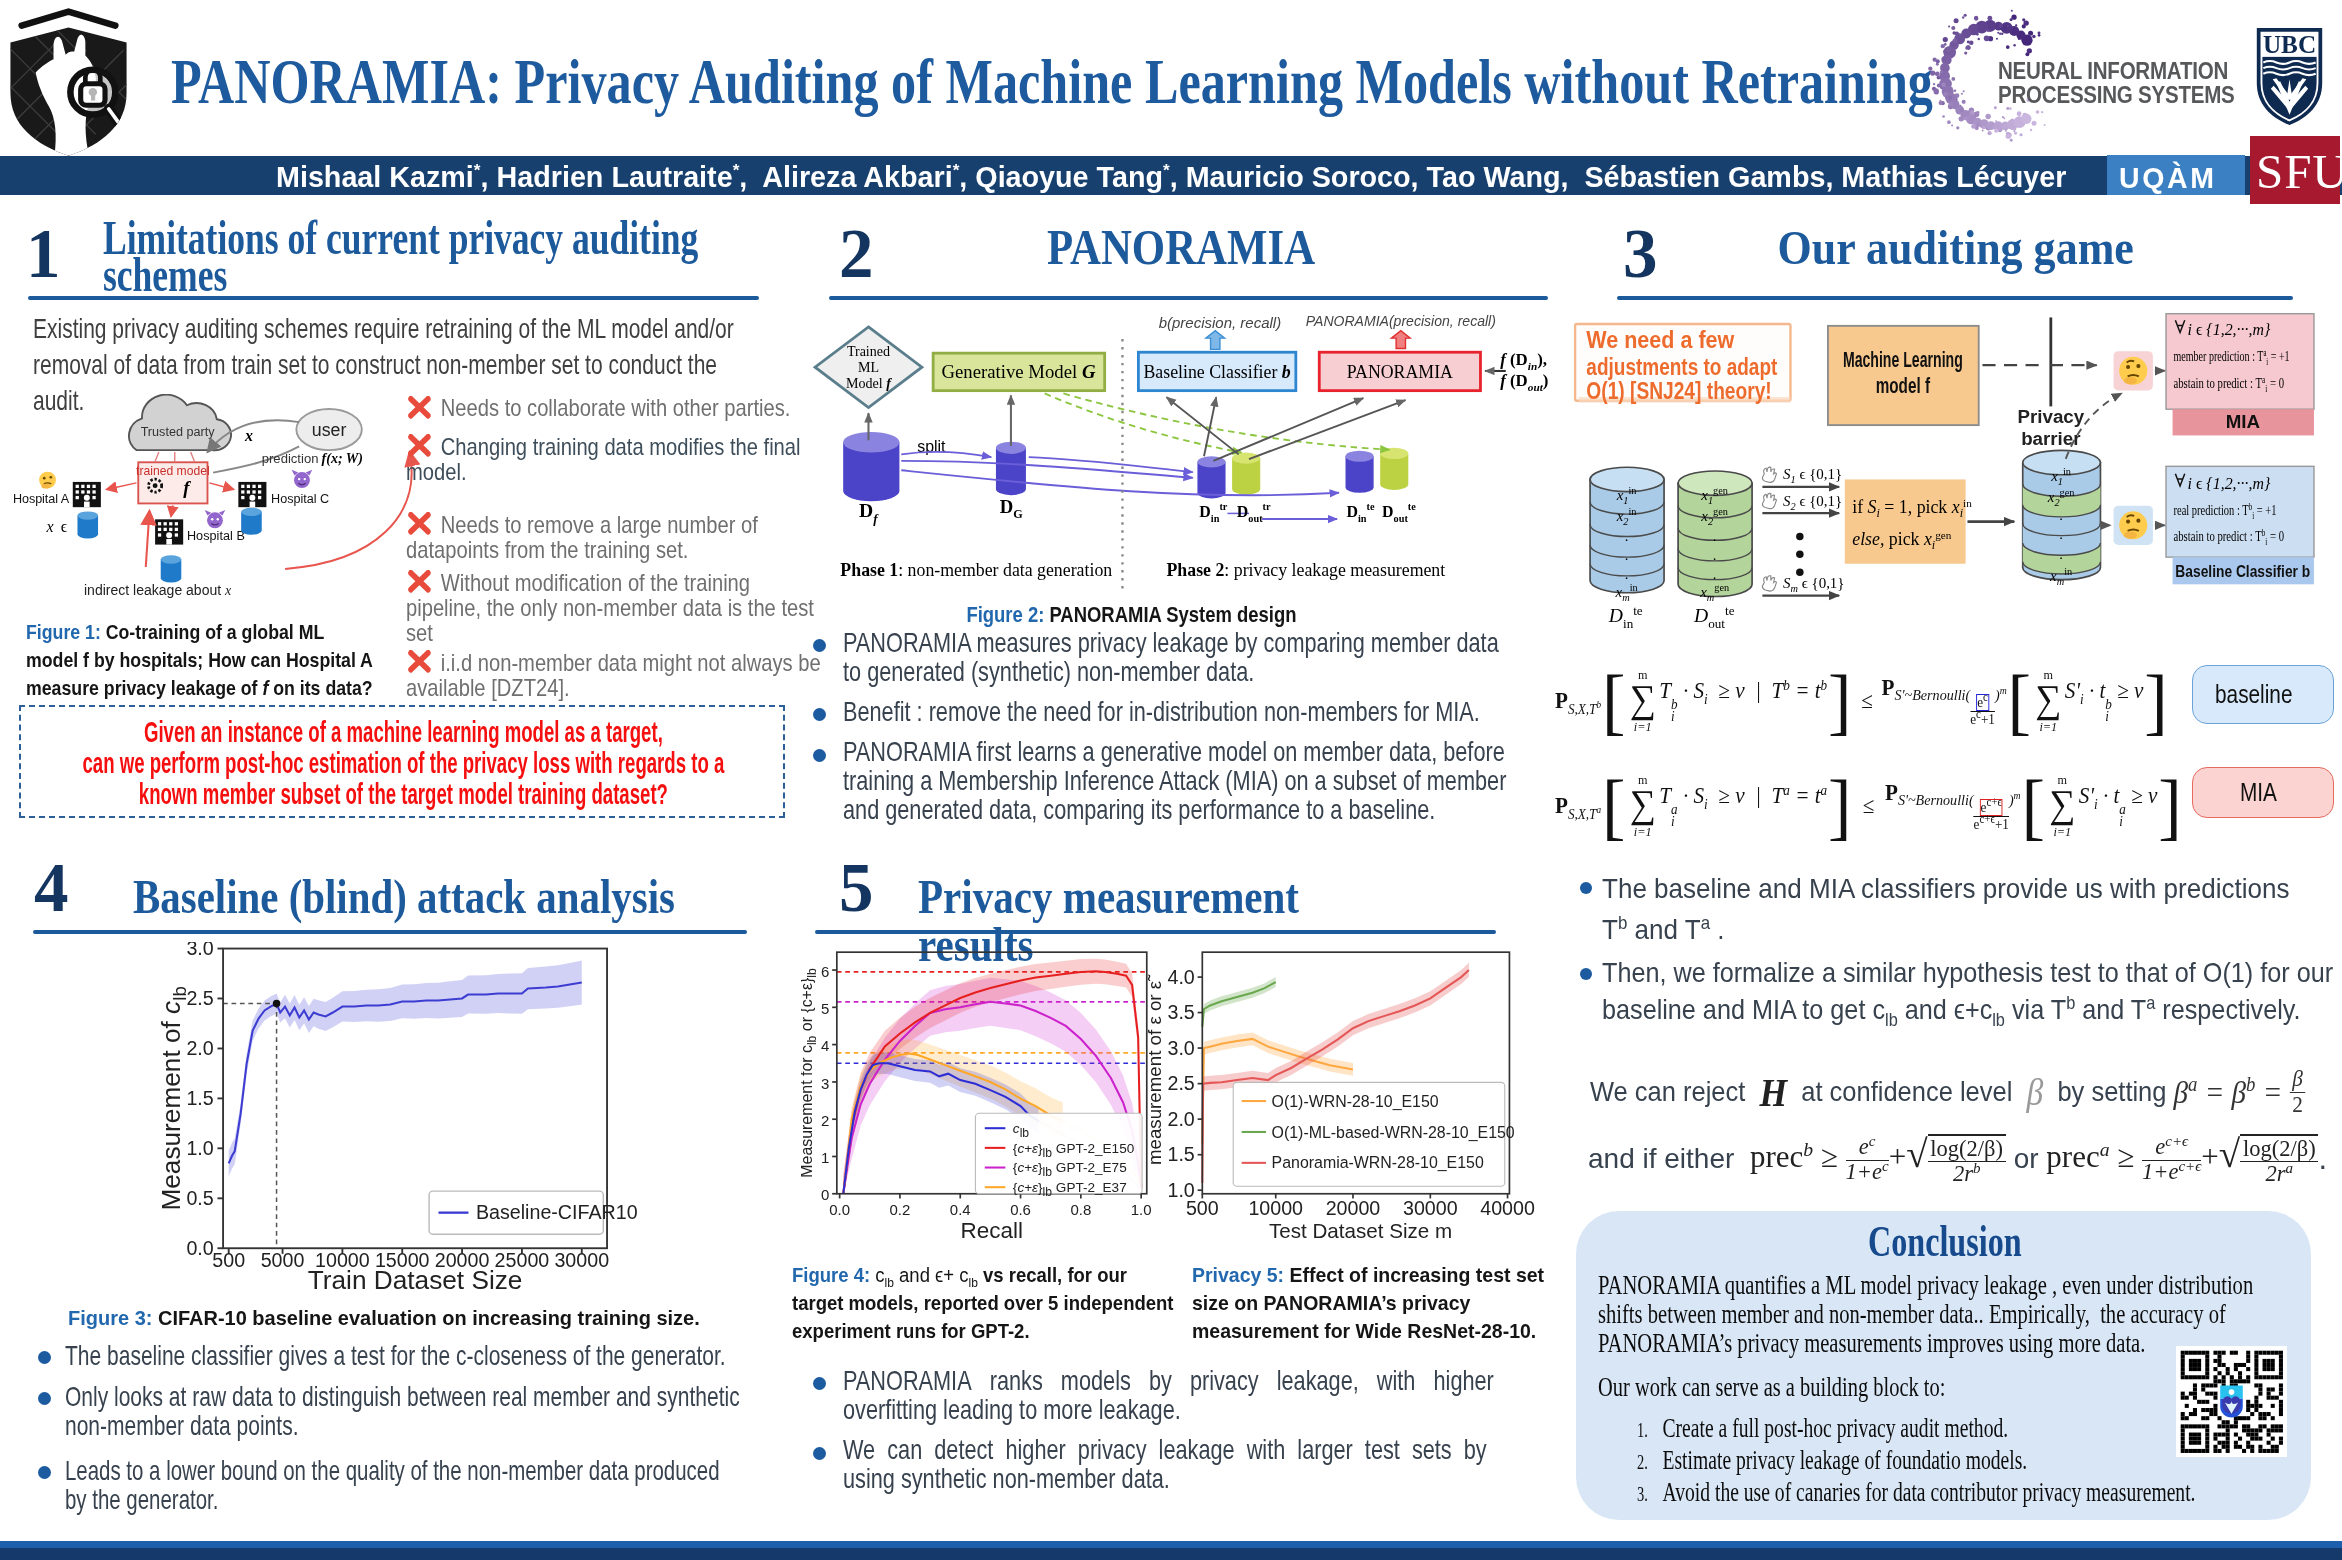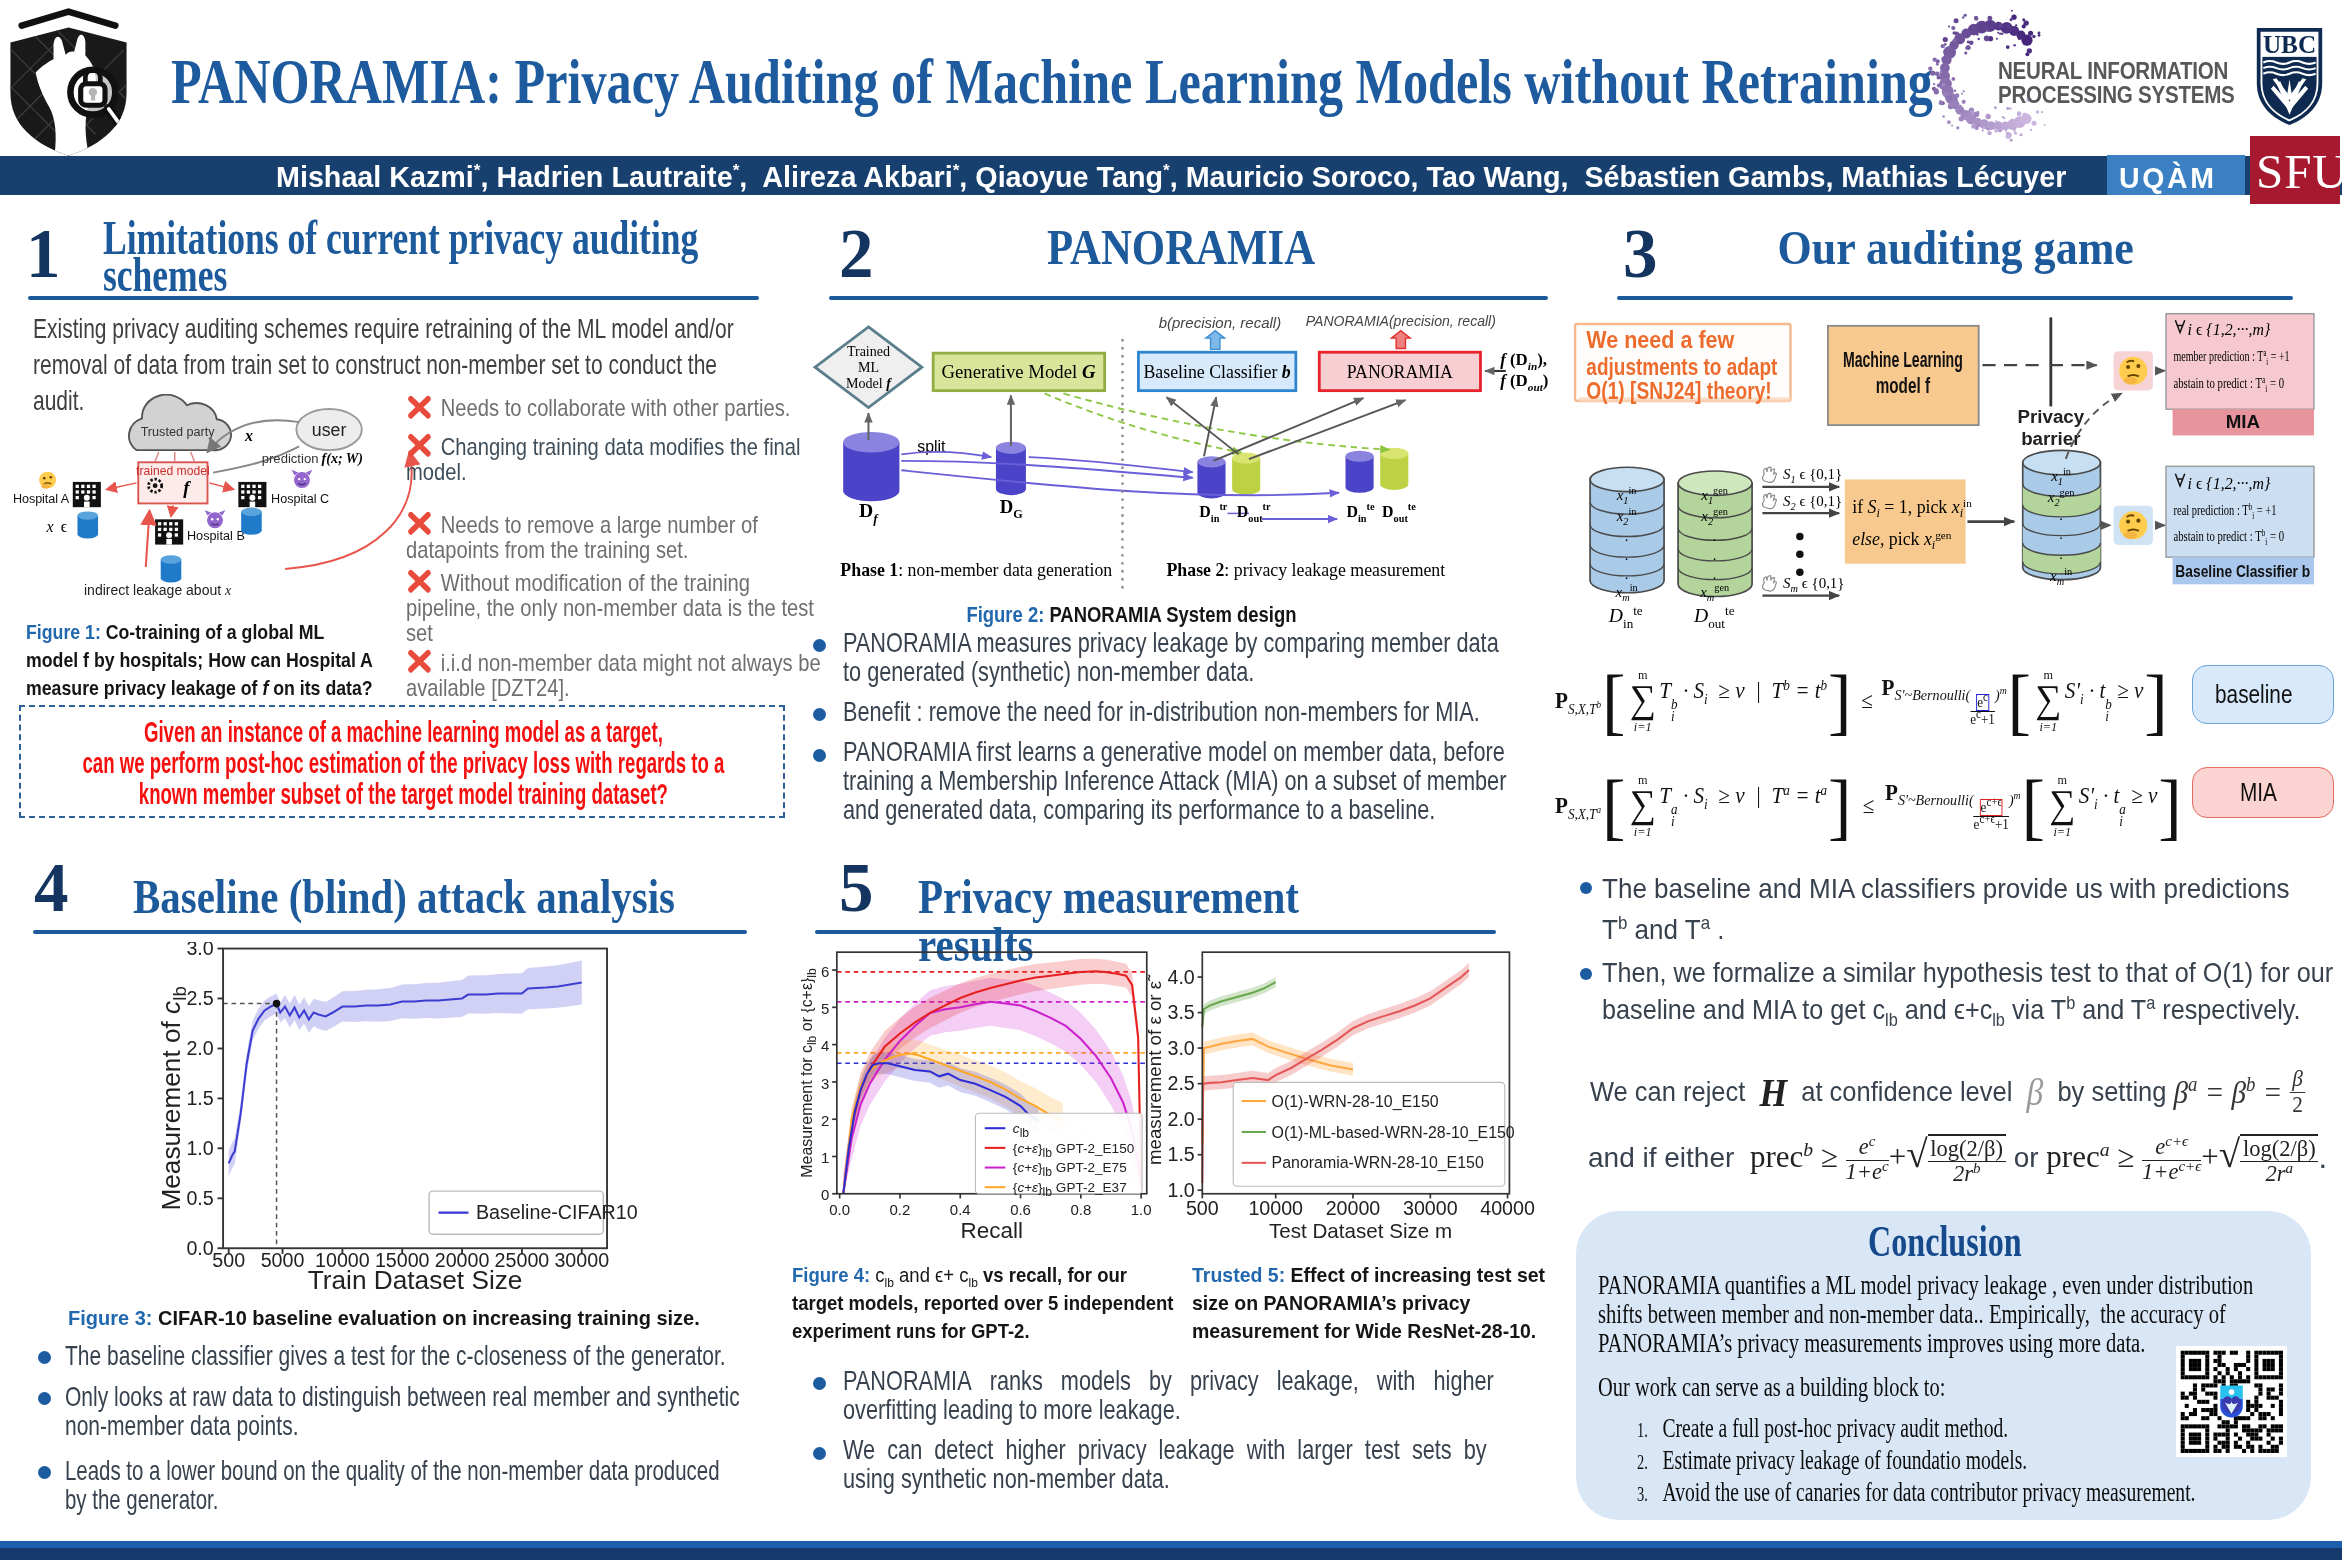--- a/index.html
+++ b/index.html
@@ -600,21 +600,21 @@
 <text x="-6" y="142.0" font-size="20" text-anchor="middle" fill="#222" transform="rotate(-90 -6 142.0)">measurement of ε or ε̃</text>
 <rect x="71" y="152" width="290" height="111" fill="#fff" fill-opacity="0.93" stroke="#bbb" stroke-width="1.2" rx="4"></rect>
 <path d="M80,172 h26" stroke="#ffa740" stroke-width="2.2"></path>
 <text x="112" y="178" font-size="17" fill="#222">O(1)-WRN-28-10_E150</text>
 <path d="M80,205 h26" stroke="#6aa84f" stroke-width="2.2"></path>
 <text x="112" y="211" font-size="17" fill="#222">O(1)-ML-based-WRN-28-10_E150</text>
 <path d="M80,238 h26" stroke="#e45756" stroke-width="2.2"></path>
 <text x="112" y="244" font-size="17" fill="#222">Panoramia-WRN-28-10_E150</text>
   </svg>
   <div class="abs cap cx" style="left:792px;top:1261px;width:525px;transform:scaleX(0.94);font-weight:normal"><span class="figlab" style="font-weight:bold">Figure 4:</span> c<sub style="font-size:65%">lb</sub> and ϵ+ c<sub style="font-size:65%">lb</sub> <b>vs recall, for our</b><br><b>target models, reported over 5 independent</b><br><b>experiment runs for GPT-2.</b></div>
-  <div class="abs cap cx" style="left:1192px;top:1261px;width:403px;transform:scaleX(0.99)"><span class="figlab">Trusted 5:</span> Effect of increasing test set<br>size on PANORAMIA’s privacy<br>measurement for Wide ResNet-28-10.</div>
+  <div class="abs cap cx" style="left:1192px;top:1261px;width:403px;transform:scaleX(0.99)"><span class="figlab">Privacy 5:</span> Effect of increasing test set<br>size on PANORAMIA’s privacy<br>measurement for Wide ResNet-28-10.</div>
   <div class="abs" style="left:806px;top:1353px">
     <div class="bdot" style="left:6.6px;top:24px"></div>
     <div class="abs blt cx" style="left:37px;top:13px;width:843px;transform:scaleX(0.775)">PANORAMIA&nbsp;&nbsp; ranks&nbsp;&nbsp; models&nbsp;&nbsp; by&nbsp;&nbsp; privacy&nbsp;&nbsp; leakage,&nbsp;&nbsp; with&nbsp;&nbsp; higher<br>overfitting leading to more leakage.</div>
     <div class="bdot" style="left:6.6px;top:94px"></div>
     <div class="abs blt cx" style="left:37px;top:82px;width:843px;transform:scaleX(0.775)">We&nbsp; can&nbsp; detect&nbsp; higher&nbsp; privacy&nbsp; leakage&nbsp; with&nbsp; larger&nbsp; test&nbsp; sets&nbsp; by<br>using synthetic non-member data.</div>
   </div>
 
   <div class="abs num" style="left:1623px;top:220px">3</div>
   <div class="abs shead cx" style="left:1715px;top:229px;width:525px;text-align:center;transform:scaleX(0.917)">Our auditing game</div>
   <div class="abs rule" style="left:1617px;top:296px;width:676px"></div>
@@ -816,21 +816,21 @@
     <div class="bdot" style="left:19.7px;top:117px;width:12px;height:12px"></div>
     <div class="abs blt cx" style="left:42px;top:103px;width:862px;line-height:37px;transform:scaleX(0.90)">Then, we formalize a similar hypothesis test to that of O(1) for our<br>baseline and MIA to get c<sub style="font-size:65%">lb</sub> and ϵ+c<sub style="font-size:65%">lb</sub> via T<sup style="font-size:65%">b</sup> and T<sup style="font-size:65%">a</sup> respectively.</div>
   </div>
 
   <div class="abs" style="left:1590px;top:1059px;width:721px;height:66px">
     <span class="cx" style="font-size:28px;color:#37424e;transform:scaleX(0.91);white-space:nowrap;display:inline-flex;align-items:center;height:66px">We can reject&nbsp;&nbsp;<span class="serif" style="font-size:39px;font-style:italic;font-weight:bold;color:#222">H</span>&nbsp;&nbsp;at confidence level&nbsp;&nbsp;<span class="serif" style="font-size:37px;font-style:italic;color:#999">β</span>&nbsp;&nbsp;by setting&nbsp;<span class="serif" style="font-size:32px;font-style:italic;color:#333">β<sup style="font-size:20.6px">a</sup>&nbsp;=&nbsp;β<sup style="font-size:20.6px">b</sup>&nbsp;=&nbsp;</span><span class="serif frac" style="font-size:23.4px;font-style:italic;color:#333;vertical-align:middle">
           <span>β</span>
           <span style="font-style:normal">2</span>
         </span></span>
   </div>
-  <div class="abs serif" style="left:1588px;top:1121px;width:750px;height:75px;display:flex;align-items:center">
+  <div class="abs serif" style="left:1588px;top:1121px;width:750px;height:75px;display:flex;">
     <span style="font-size:28px;color:#37424e;font-family:'Liberation Sans',sans-serif;display:inline-flex;align-items:center;white-space:nowrap;transform:scaleX(1.0);transform-origin:0 0">and if either&nbsp;&nbsp;<span class="serif" style="font-size:31px;color:#222">prec<sup style="font-size:19.7px;font-style:italic">b</sup> ≥ <span class="frac" style="font-size:22.5px;font-style:italic;vertical-align:middle">
             <span>e<sup style="font-size:15px">c</sup></span>
             <span>1+e<sup style="font-size:15px">c</sup></span>
           </span>+<span style="font-size:39px;font-weight:100">√</span><span class="frac" style="font-size:22.5px;border-top:2.3px solid #222;padding-top:1.9px;vertical-align:middle">
             <span style="font-style:normal">log(2/β)</span>
             <span style="font-style:italic">2r<sup style="font-size:15px">b</sup></span>
           </span></span>&nbsp;<span style="font-size:28px">or</span>&nbsp;<span class="serif" style="font-size:31px;color:#222">prec<sup style="font-size:19.7px;font-style:italic">a</sup> ≥ <span class="frac" style="font-size:22.5px;font-style:italic;vertical-align:middle">
             <span>e<sup style="font-size:15px">c+ϵ</sup></span>
             <span>1+e<sup style="font-size:15px">c+ϵ</sup></span>
           </span>+<span style="font-size:39px;font-weight:100">√</span><span class="frac" style="font-size:22.5px;border-top:2.3px solid #222;padding-top:1.9px;vertical-align:middle">

